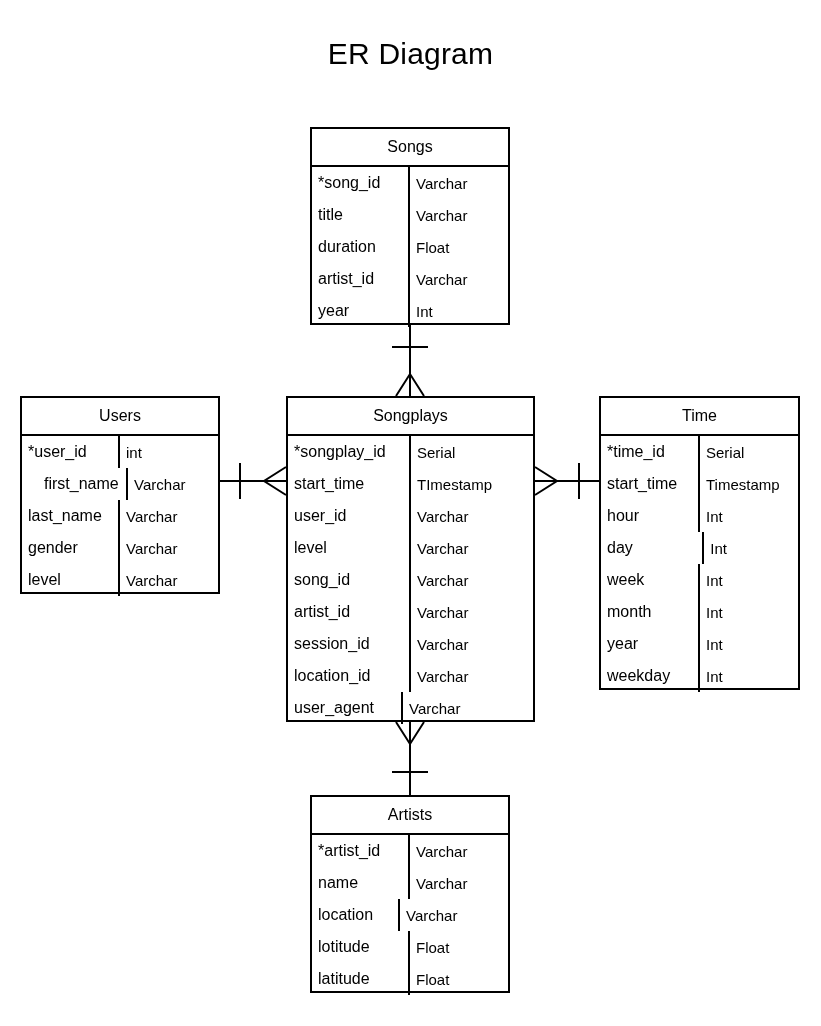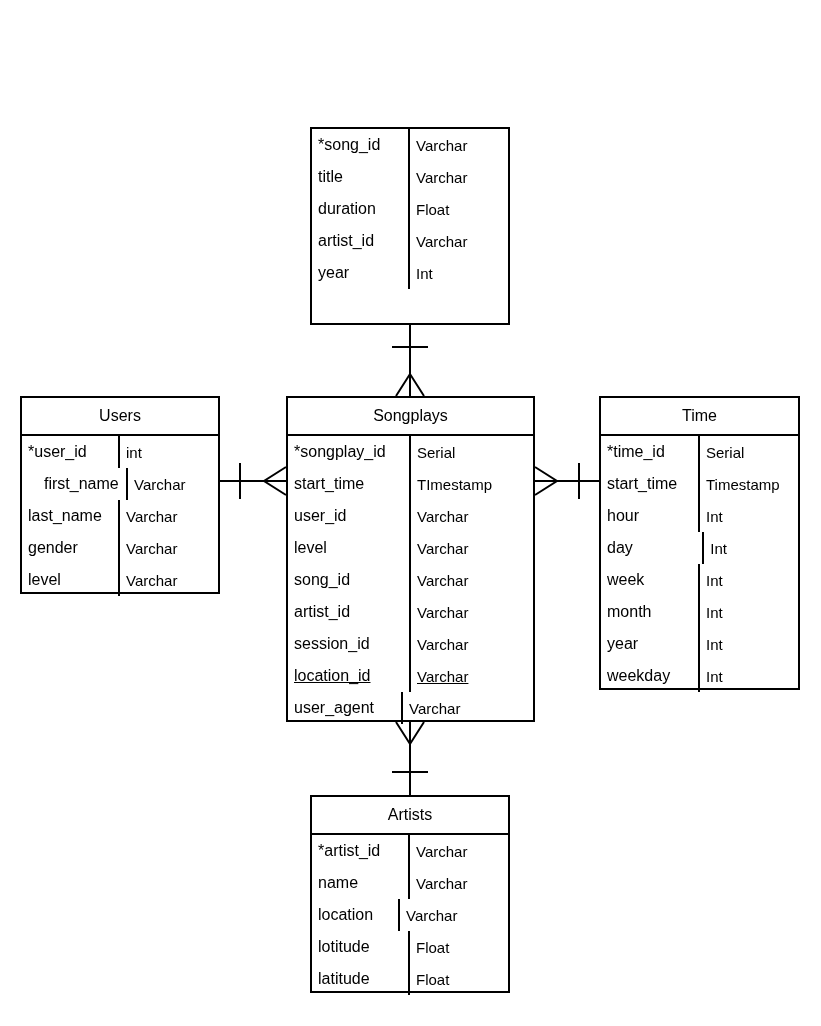--- a/index.html
+++ b/index.html
@@ -101,20 +101,21 @@
   }
   #connectors polyline.foot {
     shape-rendering: auto;
   }
 </style>
 </head>
 <body>
 
 <div id="canvas">
 
+  <div id="diagram-title">ER Diagram</div>
 
   <svg id="connectors" width="821" height="1026" viewBox="0 0 821 1026" xmlns="http://www.w3.org/2000/svg">
 
     <g>
       <line x1="410" y1="325" x2="410" y2="396"></line>
 
       <line x1="392" y1="347" x2="428" y2="347"></line>
 
       <polyline class="foot" points="396,396 410,374 424,396"></polyline>
     </g>
@@ -138,20 +139,21 @@
     <g>
       <line x1="410" y1="722" x2="410" y2="795"></line>
 
       <polyline class="foot" points="396,722 410,744 424,722"></polyline>
 
       <line x1="392" y1="772" x2="428" y2="772"></line>
     </g>
   </svg>
 
   <div class="entity" id="entity-songs" style="left:310px; top:127px; width:200px; height:198px;">
+    <div class="entity-header" style="height:38px;">Songs</div>
     <div class="entity-body">
       <div class="attr-row" style="height:32px;">
         <span class="attr-name" style="width:98px;">*song_id</span>
         <span class="attr-type" style="width:98px;">Varchar</span>
       </div>
       <div class="attr-row" style="height:32px;">
         <span class="attr-name" style="width:98px;">title</span>
         <span class="attr-type" style="width:98px;">Varchar</span>
       </div>
       <div class="attr-row" style="height:32px;">
@@ -219,21 +221,21 @@
         <span class="attr-type" style="width:122px;">Varchar</span>
       </div>
       <div class="attr-row" style="height:32px;">
         <span class="attr-name" style="width:123px;">artist_id</span>
         <span class="attr-type" style="width:122px;">Varchar</span>
       </div>
       <div class="attr-row" style="height:32px;">
         <span class="attr-name" style="width:123px;">session_id</span>
         <span class="attr-type" style="width:122px;">Varchar</span>
       </div>
-      <div class="attr-row" style="height:32px;text-decoration:underline;">
+      <div class="attr-row" style="height:32px;">
         <span class="attr-name" style="width:123px;">location_id</span>
         <span class="attr-type" style="width:122px;">Varchar</span>
       </div>
       <div class="attr-row" style="height:32px;">
         <span class="attr-name" style="width:115px;">user_agent</span>
         <span class="attr-type" style="width:122px;">Varchar</span>
       </div>
     </div>
   </div>
 

